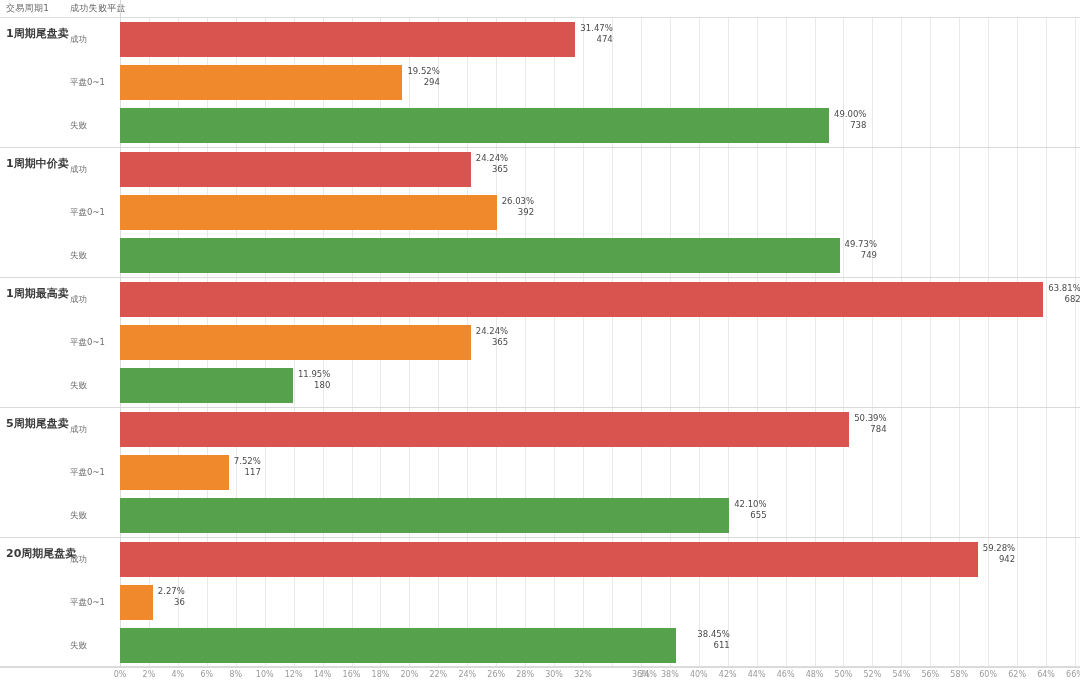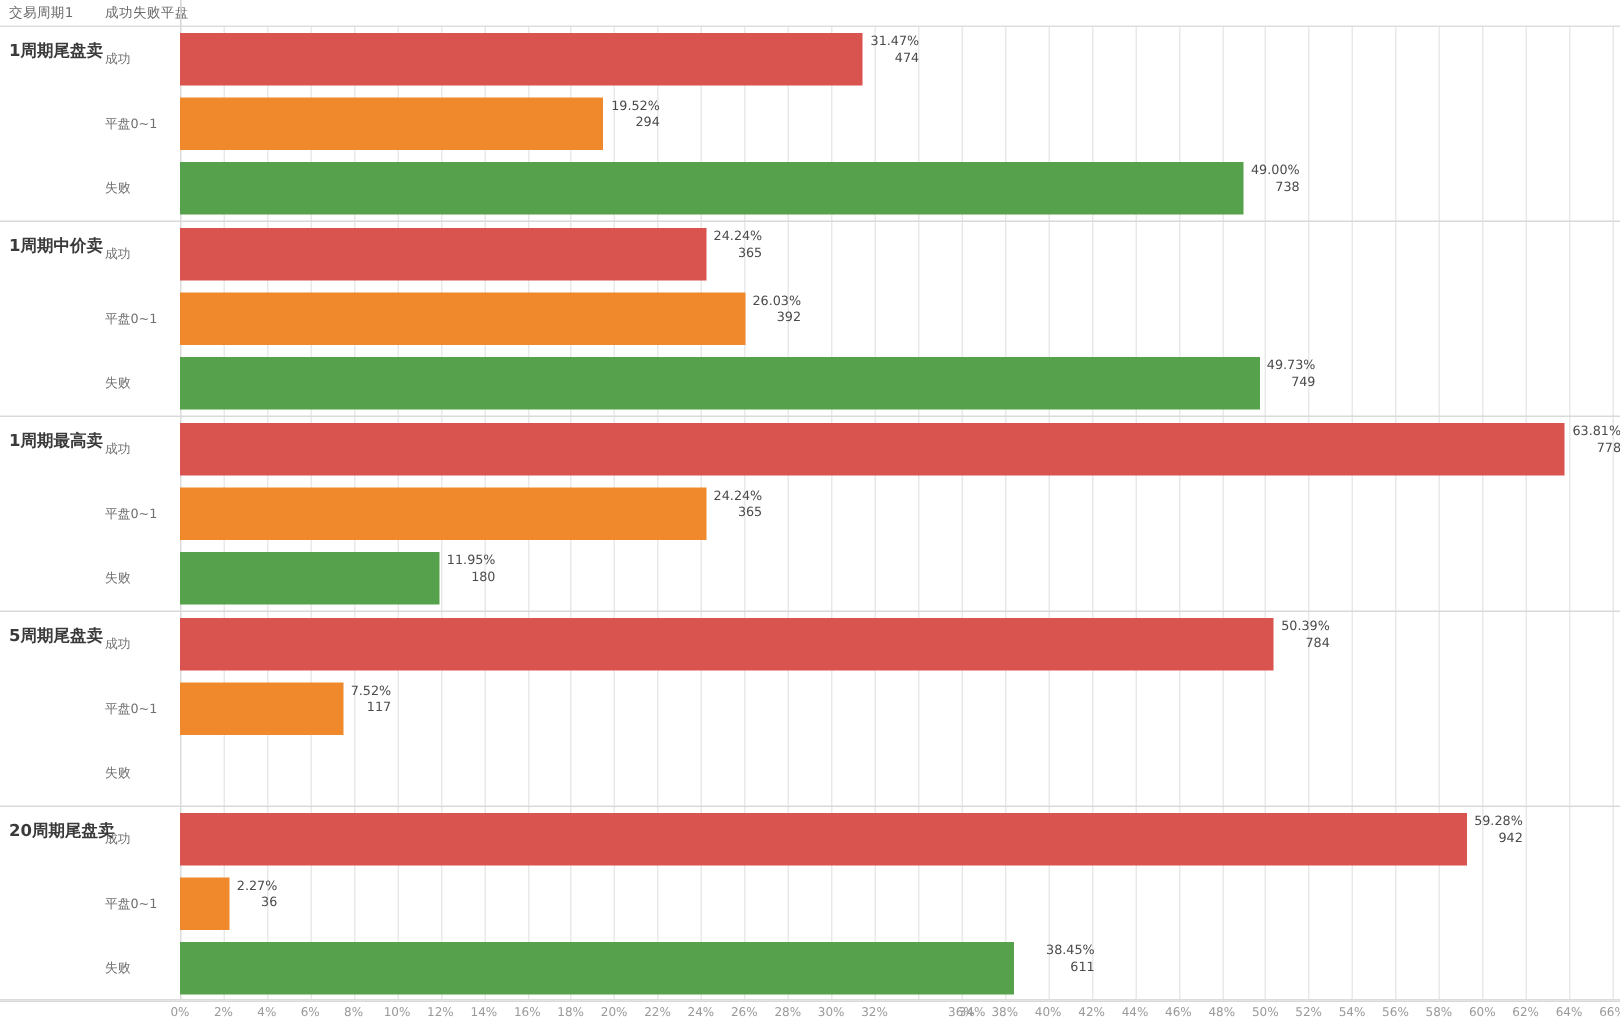--- a/index.html
+++ b/index.html
@@ -277,21 +277,21 @@
         </div>
         <div class="group">
           <div class="group-label">1周期最高卖</div>
           <div class="rows">
             <div class="barrow">
               <div class="sub-label">成功</div>
               <div class="bar-track">
                 <div class="bar success" style="width: 923.311px;"></div>
                 <div class="bar-label" style="left: 928.311px;">
                   <span class="pct">63.81%</span>
-                  <span class="cnt">778</span>
+                  <span class="cnt">682</span>
                 </div>
               </div>
             </div>
             <div class="barrow">
               <div class="sub-label">平盘0~1</div>
               <div class="bar-track">
                 <div class="bar flat" style="width: 350.745px;"></div>
                 <div class="bar-label" style="left: 355.745px;">
                   <span class="pct">24.24%</span>
                   <span class="cnt">365</span>
@@ -328,20 +328,27 @@
               <div class="bar-track">
                 <div class="bar flat" style="width: 108.812px;"></div>
                 <div class="bar-label" style="left: 113.812px;">
                   <span class="pct">7.52%</span>
                   <span class="cnt">117</span>
                 </div>
               </div>
             </div>
             <div class="barrow">
               <div class="sub-label">失败</div>
+              <div class="bar-track">
+                <div class="bar fail" style="width: 609.174px;"></div>
+                <div class="bar-label" style="left: 614.174px;">
+                  <span class="pct">42.10%</span>
+                  <span class="cnt">655</span>
+                </div>
+              </div>
             </div>
           </div>
         </div>
         <div class="group">
           <div class="group-label">20周期尾盘卖</div>
           <div class="rows">
             <div class="barrow">
               <div class="sub-label">成功</div>
               <div class="bar-track">
                 <div class="bar success" style="width: 857.764px;"></div>

